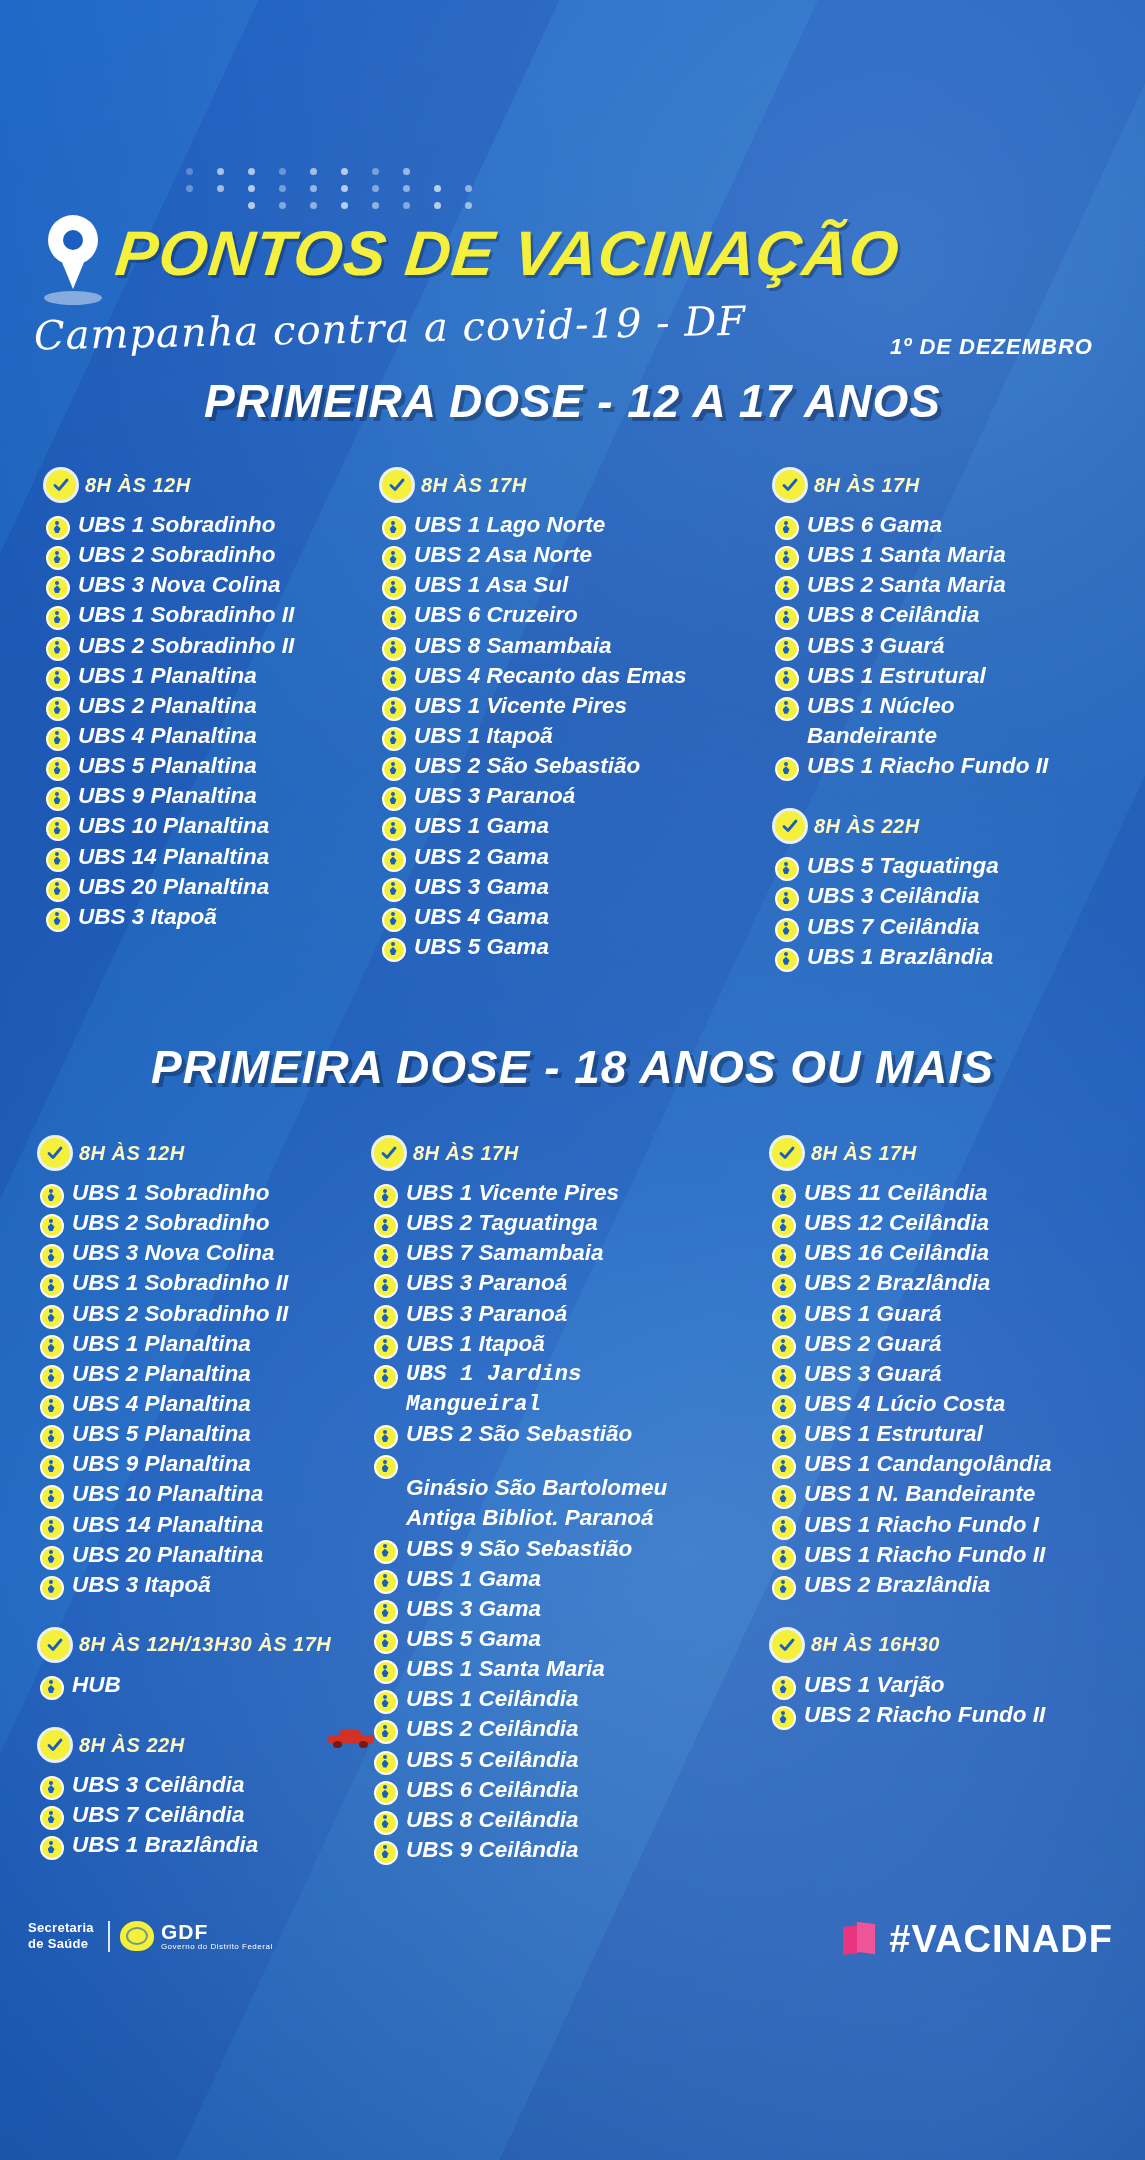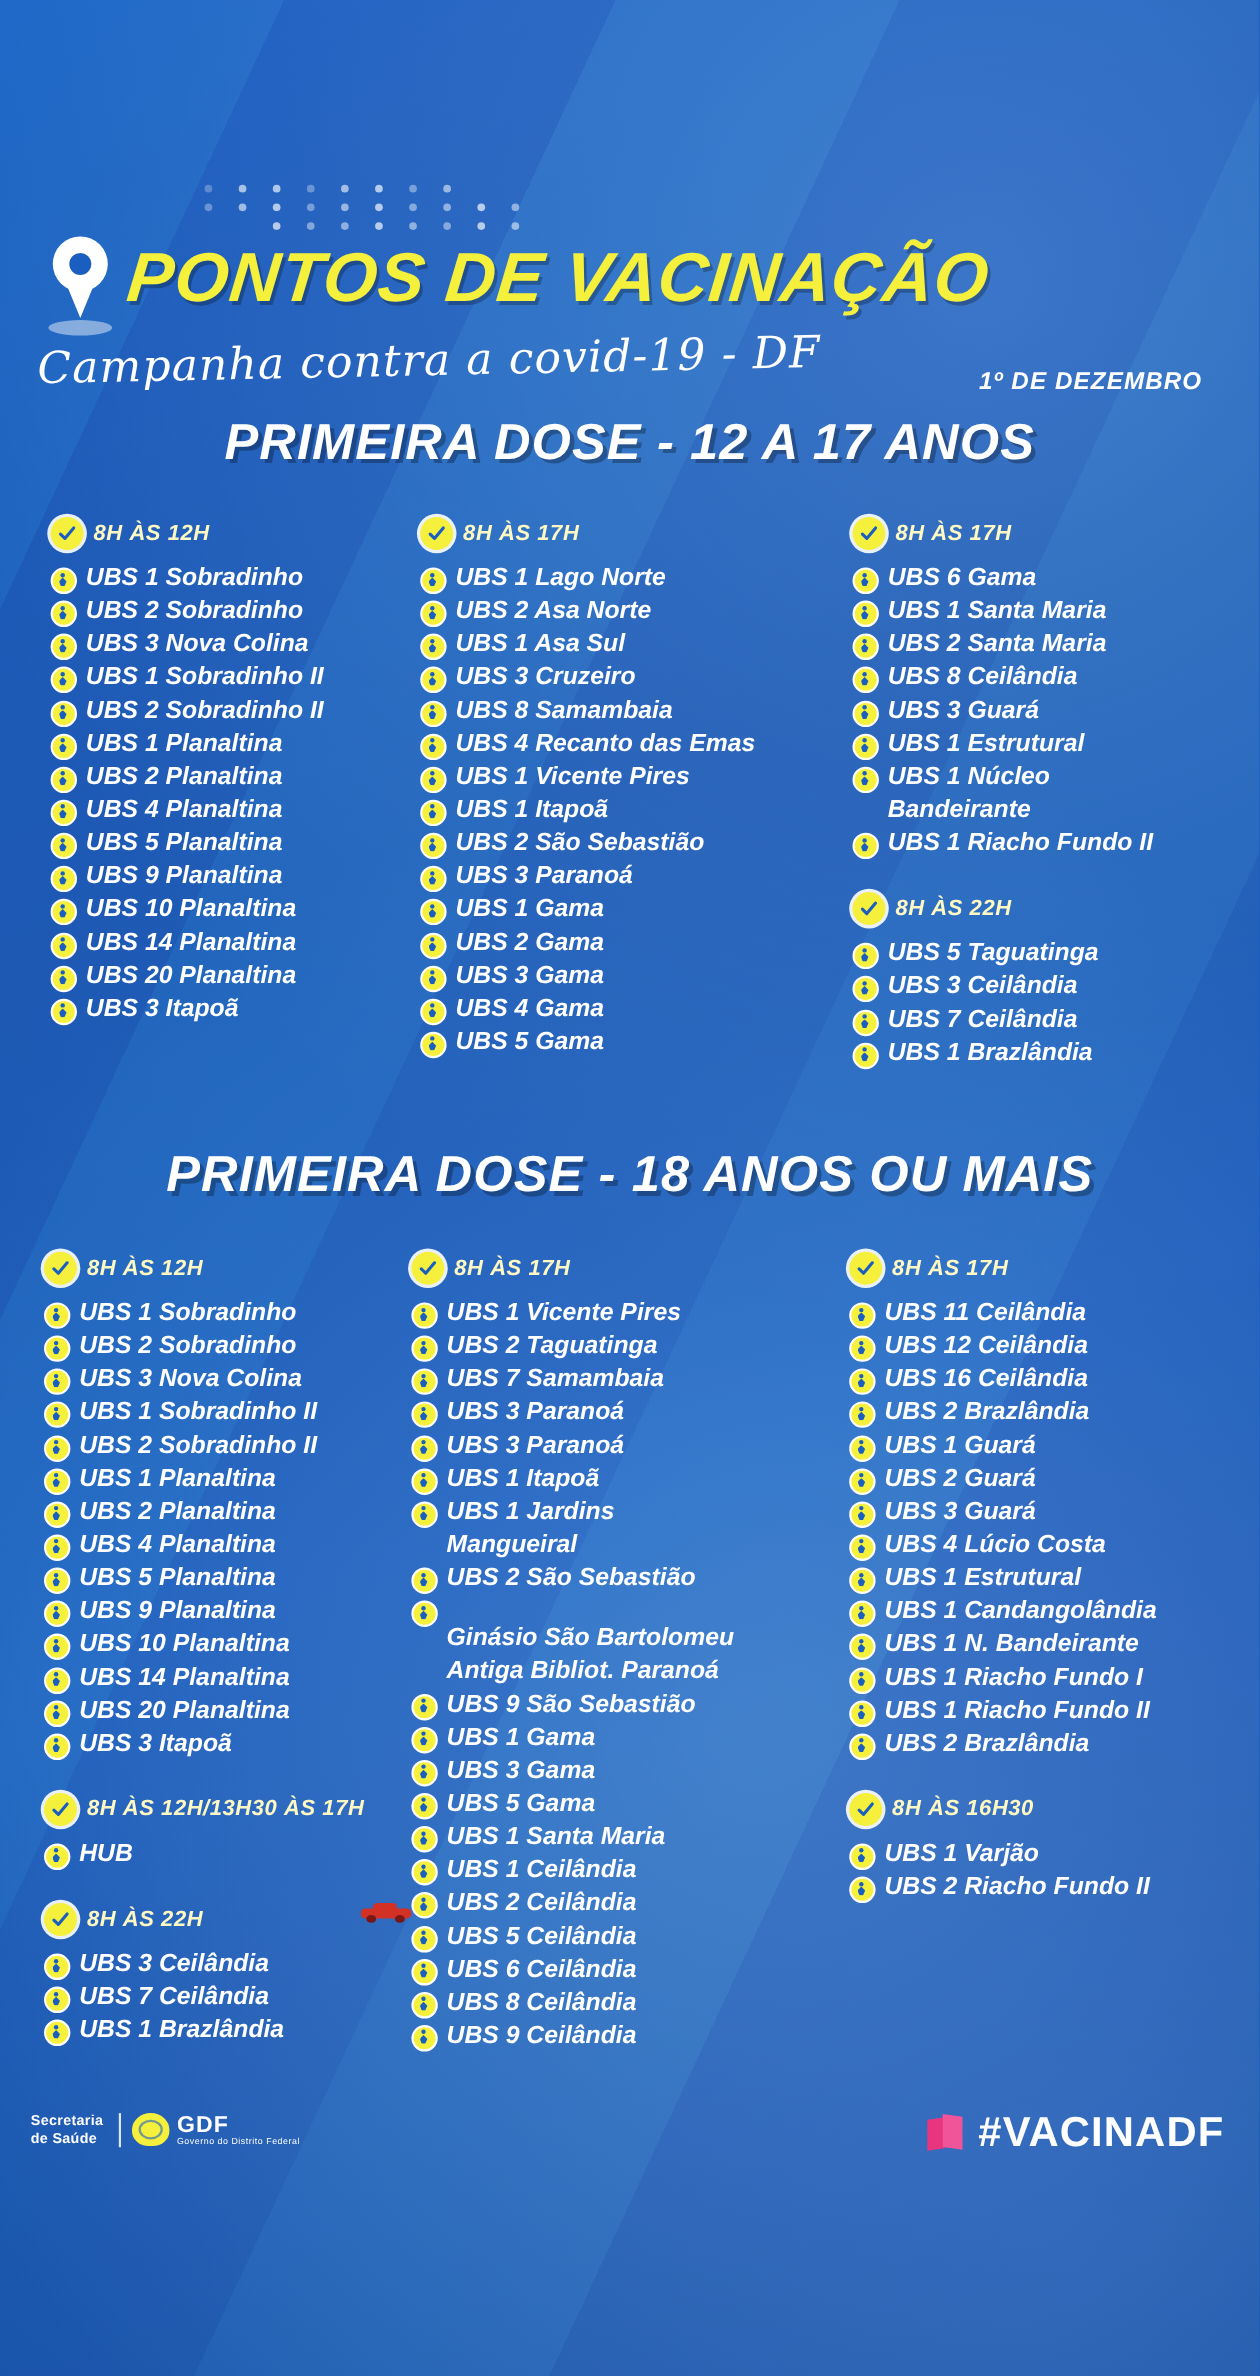--- a/index.html
+++ b/index.html
@@ -302,21 +302,21 @@
           <li>
             <span class="bullet"></span>
             <span>UBS 2 Asa Norte</span>
           </li>
           <li>
             <span class="bullet"></span>
             <span>UBS 1 Asa Sul</span>
           </li>
           <li>
             <span class="bullet"></span>
-            <span>UBS 3 Cruzeiro</span>
+            <span>UBS 6 Cruzeiro</span>
           </li>
           <li>
             <span class="bullet"></span>
             <span>UBS 8 Samambaia</span>
           </li>
           <li>
             <span class="bullet"></span>
             <span>UBS 4 Recanto das Emas</span>
           </li>
           <li>
@@ -562,21 +562,21 @@
           <li>
             <span class="bullet"></span>
             <span>UBS 3 Paranoá</span>
           </li>
           <li>
             <span class="bullet"></span>
             <span>UBS 1 Itapoã</span>
           </li>
           <li style="white-space: normal; max-width: 300px;">
             <span class="bullet"></span>
-            <span style="white-space: normal;">UBS 1 Jardins Mangueiral</span>
+            <span style="white-space: normal; font-family: Liberation Mono, monospace;">UBS 1 Jardins Mangueiral</span>
           </li>
           <li>
             <span class="bullet"></span>
             <span>UBS 2 São Sebastião</span>
           </li>
           <li style="white-space: normal; max-width: 300px;">
             <span class="bullet"></span>
             <span style="white-space: normal; margin-top: 24px;">Ginásio São Bartolomeu Antiga Bibliot. Paranoá</span>
           </li>
           <li>

